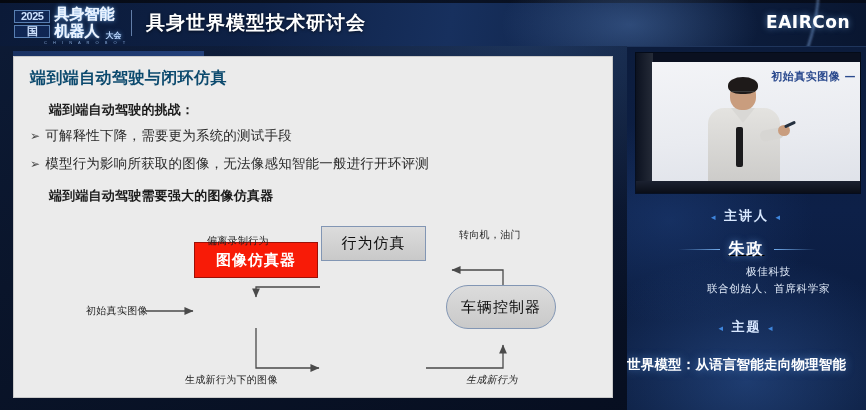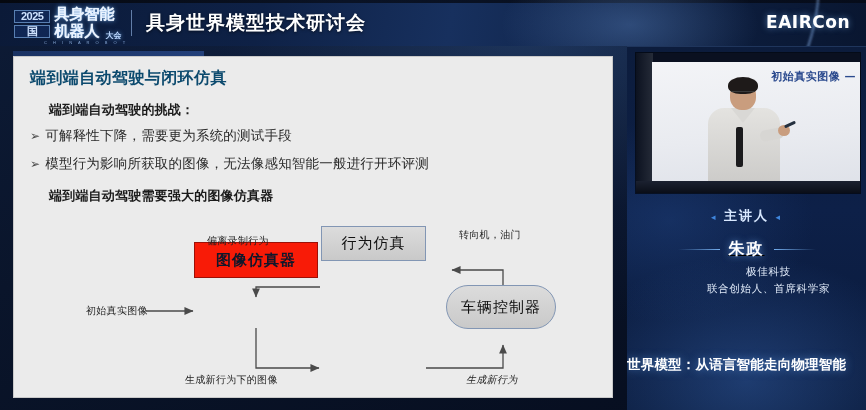--- a/index.html
+++ b/index.html
@@ -134,21 +134,21 @@
     display: flex; align-items: center; justify-content: center;
     font-family: "DejaVu Sans", sans-serif;
     font-size: 15px; letter-spacing: 1px; color: #111;
     background: linear-gradient(180deg,#dcdcdc,#c9c9c9);
     border: 1.5px solid #8296b4;
     white-space: nowrap;
   }
   .node.red {
     background: #f81b07;
     border: 1.5px solid #9c1007;
-    color: #0f172a;
+    color: #ffffff;
     font-weight: bold;
   }
   .edge-label {
     position: absolute;
     font-family: "DejaVu Sans", sans-serif;
     font-size: 10px; color: #1e1e1e; white-space: nowrap;
     letter-spacing: 0.3px;
   }
 
   
@@ -386,17 +386,22 @@
 
     <div class="name-row" style="top:193px;text-decoration:underline;">
       <span class="rule"></span>
       <span class="nm">朱政</span>
       <span class="rule r"></span>
     </div>
 
     <div class="sub-line" style="top:219px;">极佳科技</div>
     <div class="sub-line" style="top:236px;">联合创始人、首席科学家</div>
 
+    <div class="sec-head" style="top:272px;">
+      <span class="tick">◂</span>
+      <span>主题</span>
+      <span class="tick">◂</span>
+    </div>
 
     <div id="topic-text" style="top:310px;">世界模型：从语言智能走向物理智能</div>
   </div>
 
 </div>
 
 </body></html>

